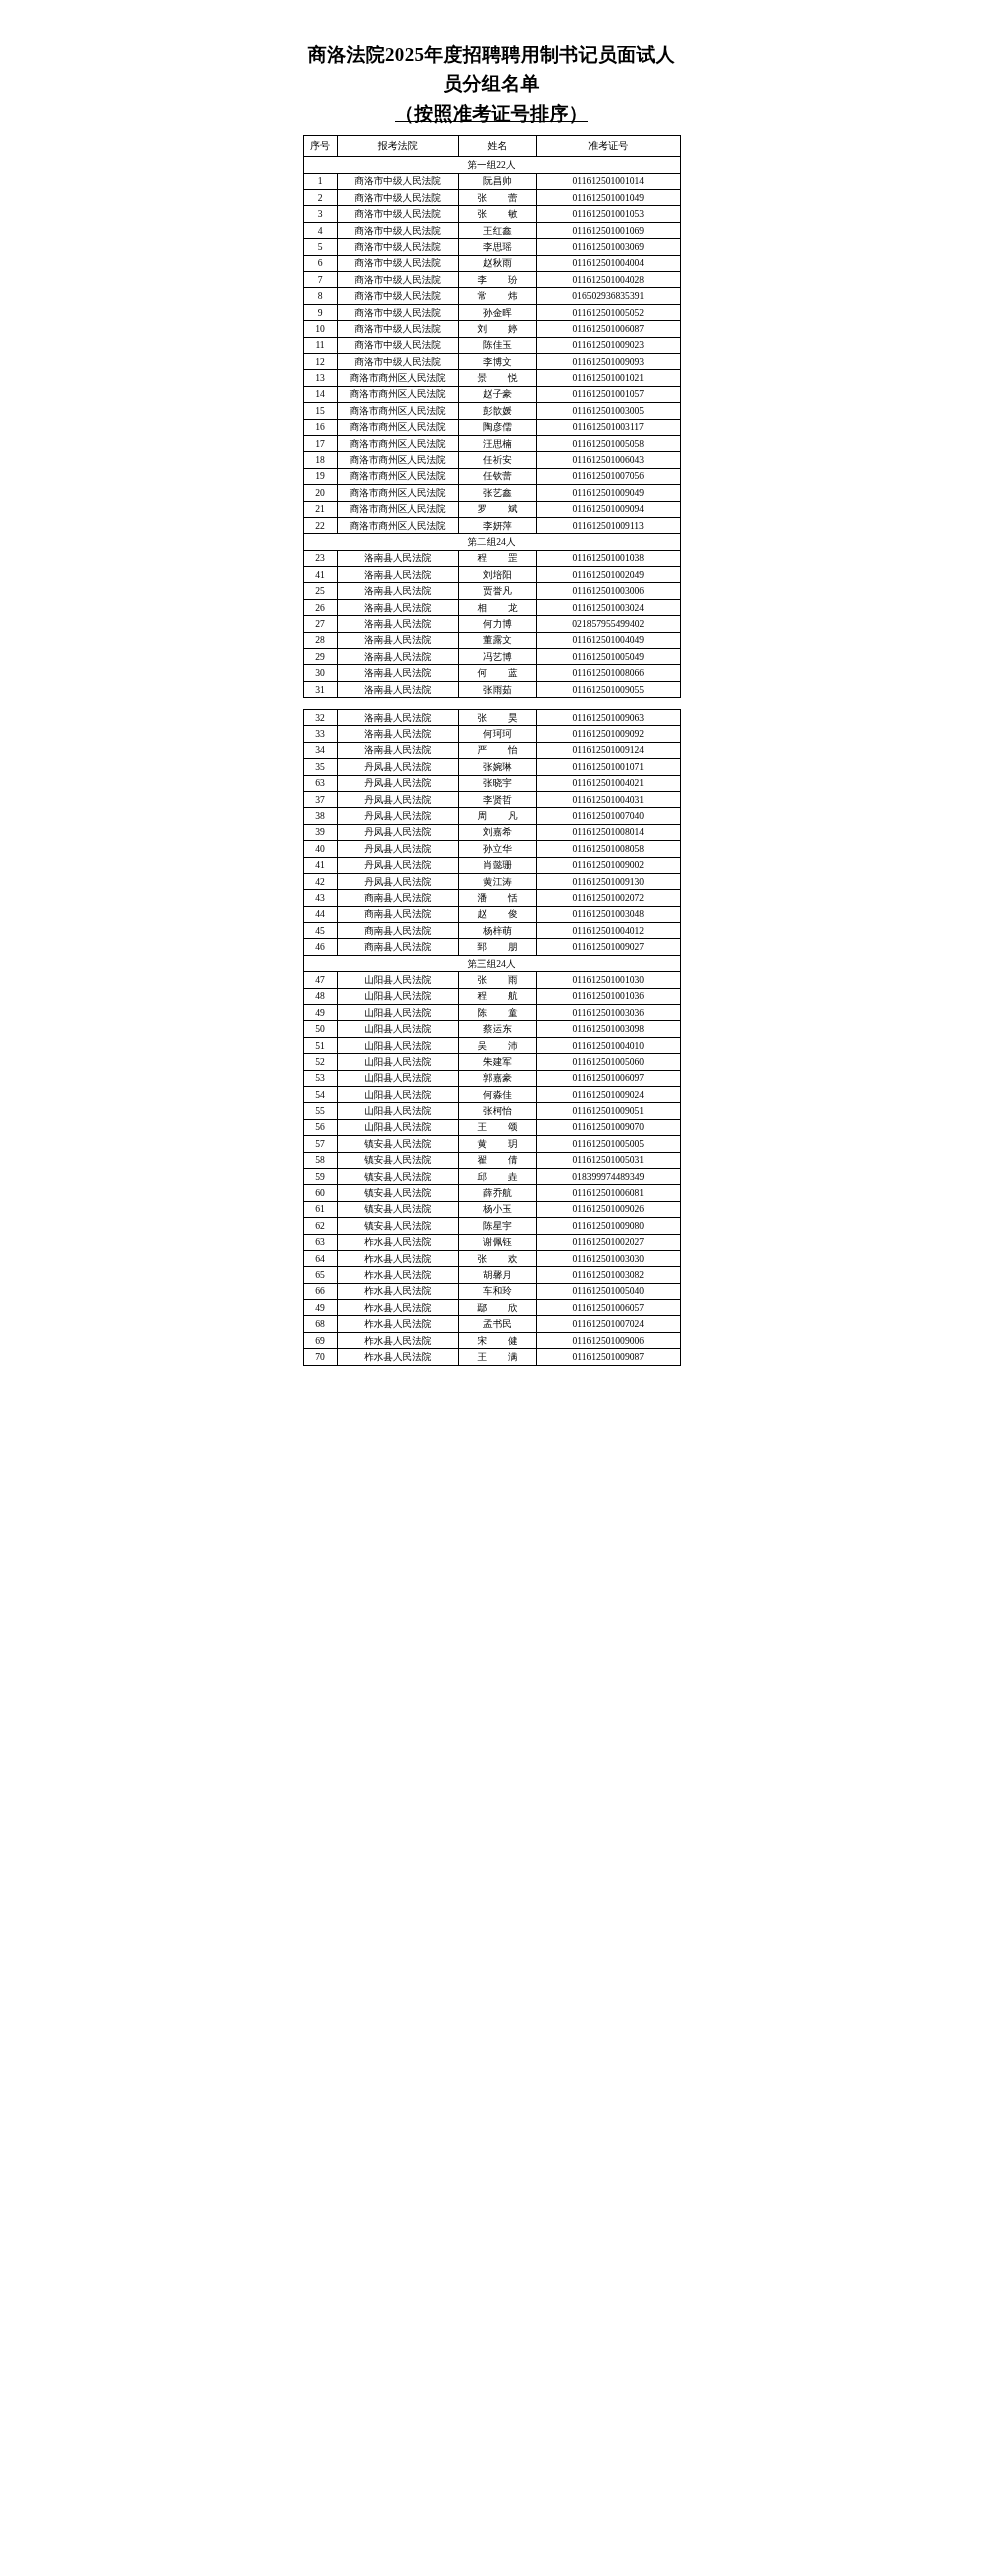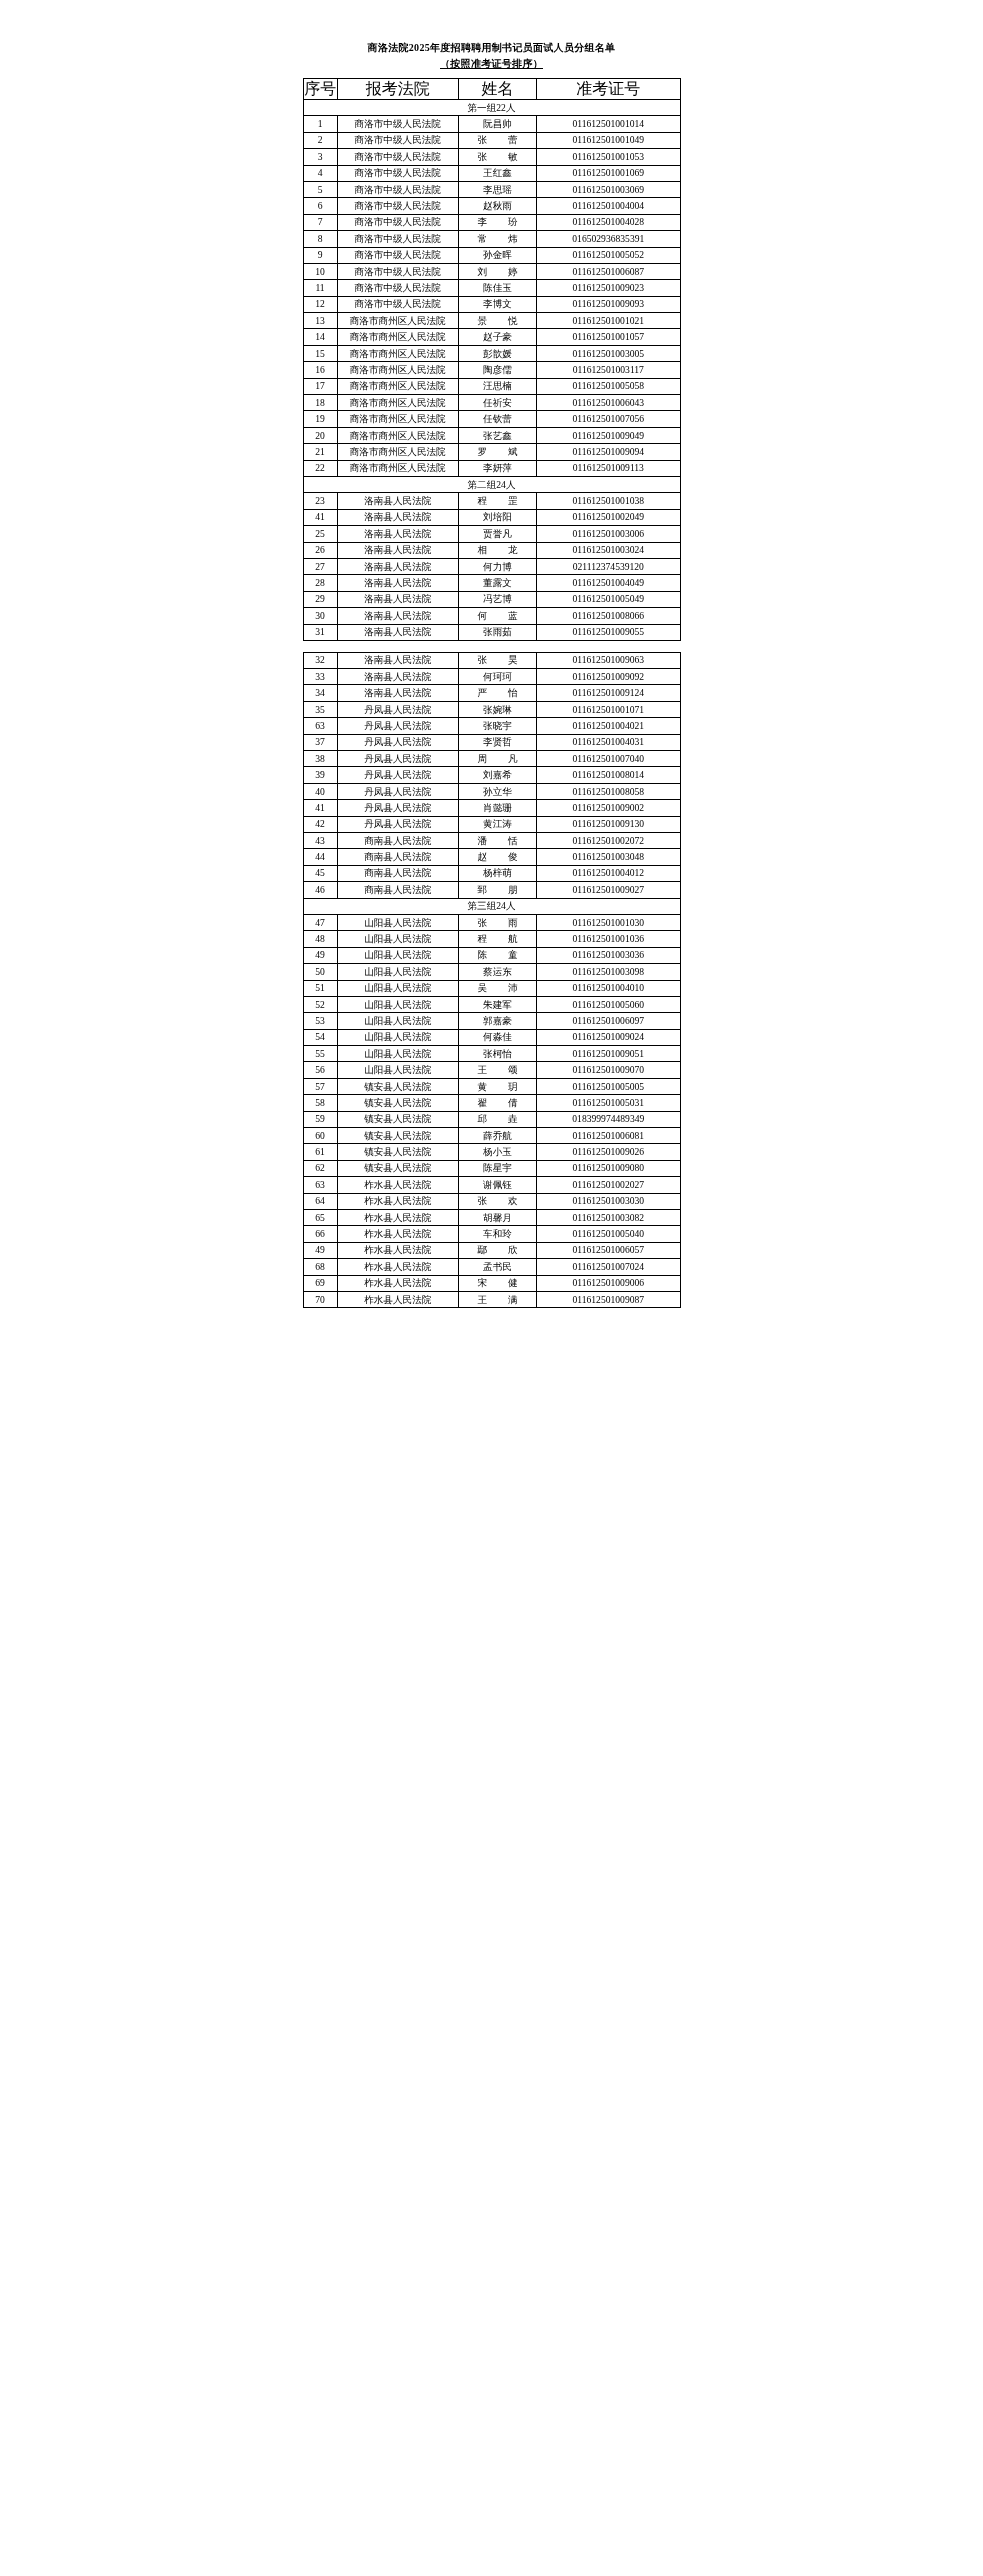--- a/index.html
+++ b/index.html
@@ -18,21 +18,21 @@
     padding: 40px 0 0 0;
   }
   .doc {
     width: 378px;
     margin: 0 auto 0 auto;
     padding-left: 0;
   }
   .title-block {
     text-align: center;
     font-weight: bold;
-    font-size: 10px;
+    font-size: 19px;
     line-height: 1.55;
     letter-spacing: 0.3px;
     margin-bottom: 7px;
   }
   .title-line2 {
     display: block;
     text-decoration: underline;
   }
   table.roster {
     border-collapse: collapse;
@@ -45,21 +45,21 @@
     height: 15.4px;
     line-height: 14px;
     text-align: center;
     vertical-align: middle;
     padding: 0 0.8px;
     font-weight: normal;
     overflow: hidden;
     white-space: nowrap;
   }
   table.roster th {
-    font-size: 16px;
+    font-size: 10px;
     height: 20px;
   }
   col.c-seq   { width: 34px; }
   col.c-court { width: 121px; }
   col.c-name  { width: 78px; }
   col.c-ticket{ width: 143px; }
   .group-row td {
     font-size: 10px;
     height: 17.7px;
     margin-left: 6px;
@@ -260,21 +260,21 @@
           <tr>
             <td>26</td>
             <td>洛南县人民法院</td>
             <td class="name-cell"><span class="name2">相龙</span></td>
             <td>011612501003024</td>
           </tr>
           <tr>
             <td>27</td>
             <td>洛南县人民法院</td>
             <td class="name-cell">何力博</td>
-            <td>021112374539120</td>
+            <td>021857955499402</td>
           </tr>
           <tr>
             <td>28</td>
             <td>洛南县人民法院</td>
             <td class="name-cell">董露文</td>
             <td>011612501004049</td>
           </tr>
           <tr>
             <td>29</td>
             <td>洛南县人民法院</td>

